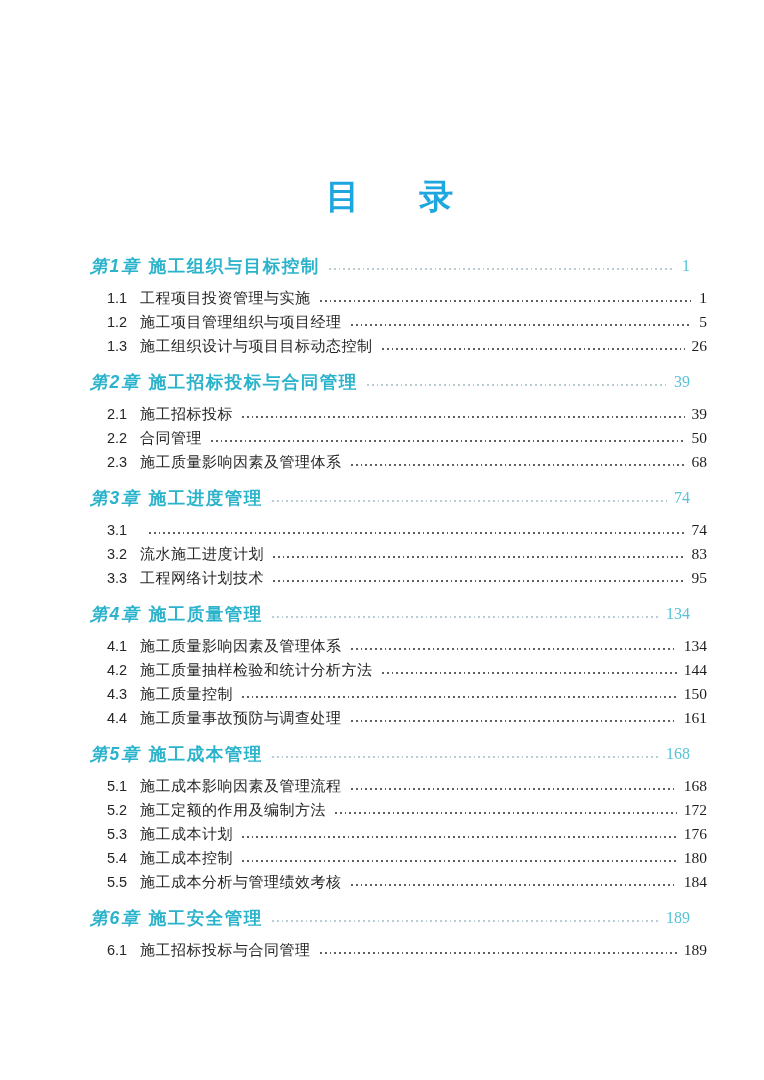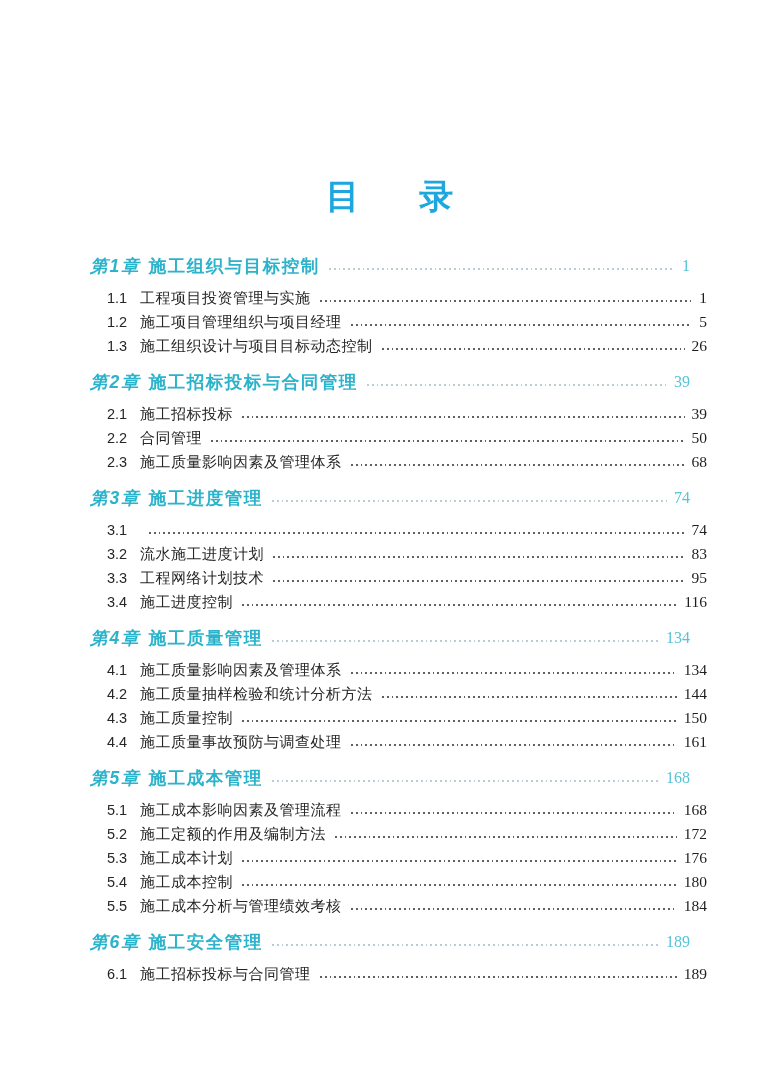--- a/index.html
+++ b/index.html
@@ -163,26 +163,20 @@
     <span class="page-num">83</span>
   </div>
 
   <div class="row section-row">
     <span class="sec-num">3.3</span>
     <span class="sec-title">工程网络计划技术</span>
     <span class="dots"></span>
     <span class="page-num">95</span>
   </div>
 
-  <div class="row section-row">
-    <span class="sec-num">3.4</span>
-    <span class="sec-title">施工进度控制</span>
-    <span class="dots"></span>
-    <span class="page-num">116</span>
-  </div>
 
   <div class="row chapter-row">
     <span class="ch-label">第4章</span>
     <span class="ch-title">施工质量管理</span>
     <span class="dots"></span>
     <span class="page-num">134</span>
   </div>
 
   <div class="row section-row">
     <span class="sec-num">4.1</span>

